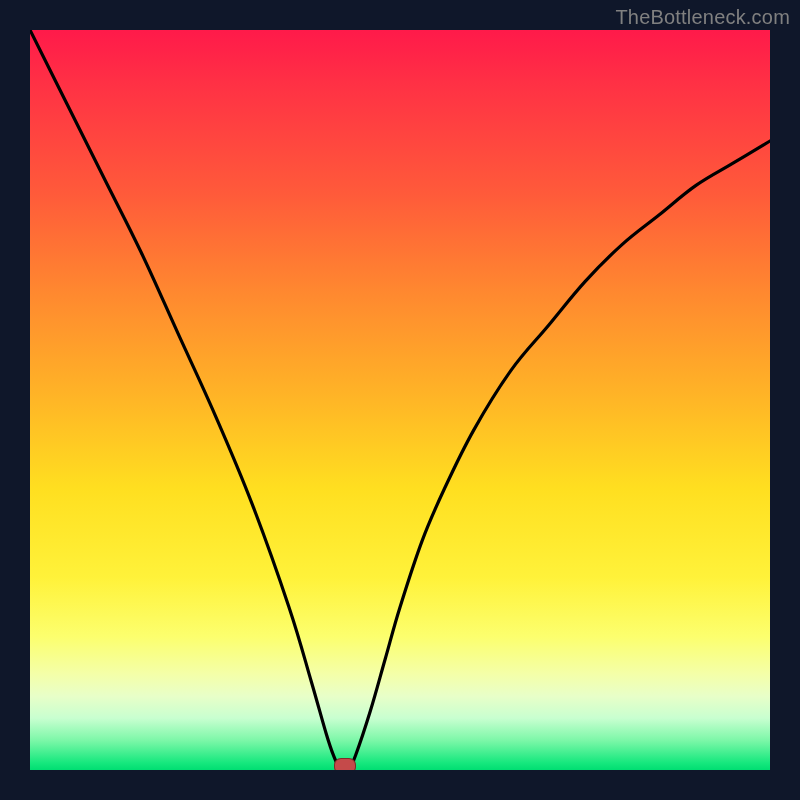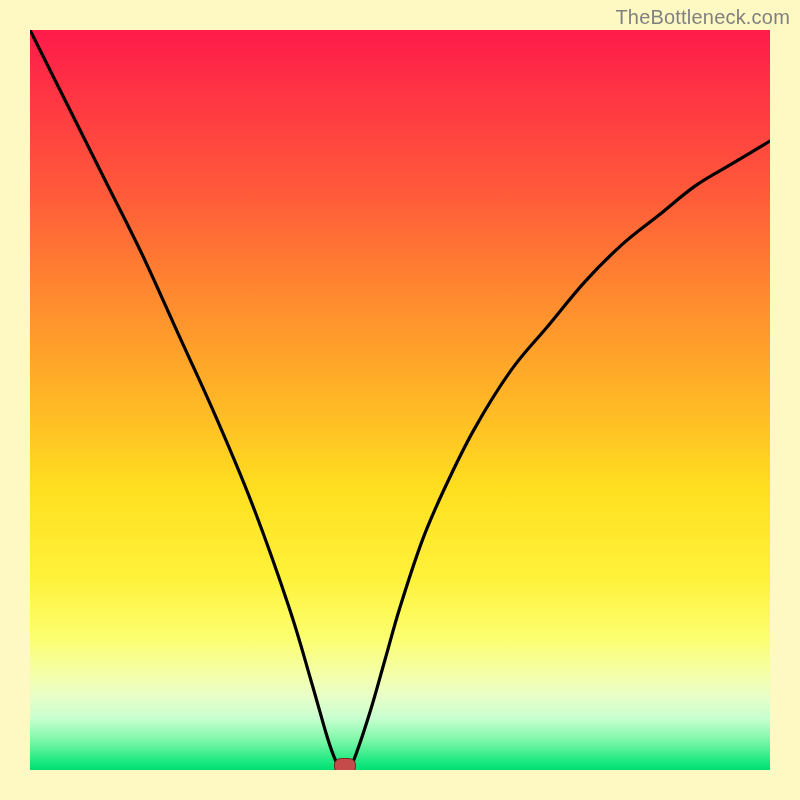--- a/index.html
+++ b/index.html
@@ -10,21 +10,21 @@
     background: #000;
     overflow: hidden;
     font-family: Arial, Helvetica, sans-serif;
   }
   .frame {
     position: absolute;
     left: 0;
     top: 0;
     width: 800px;
     height: 800px;
-    background: #fef9c3;
+    background: #0f172a;
   }
   .plot-area {
     position: absolute;
     left: 30px;
     top: 30px;
     width: 740px;
     height: 740px;
     overflow: hidden;
   }
   .gradient {

